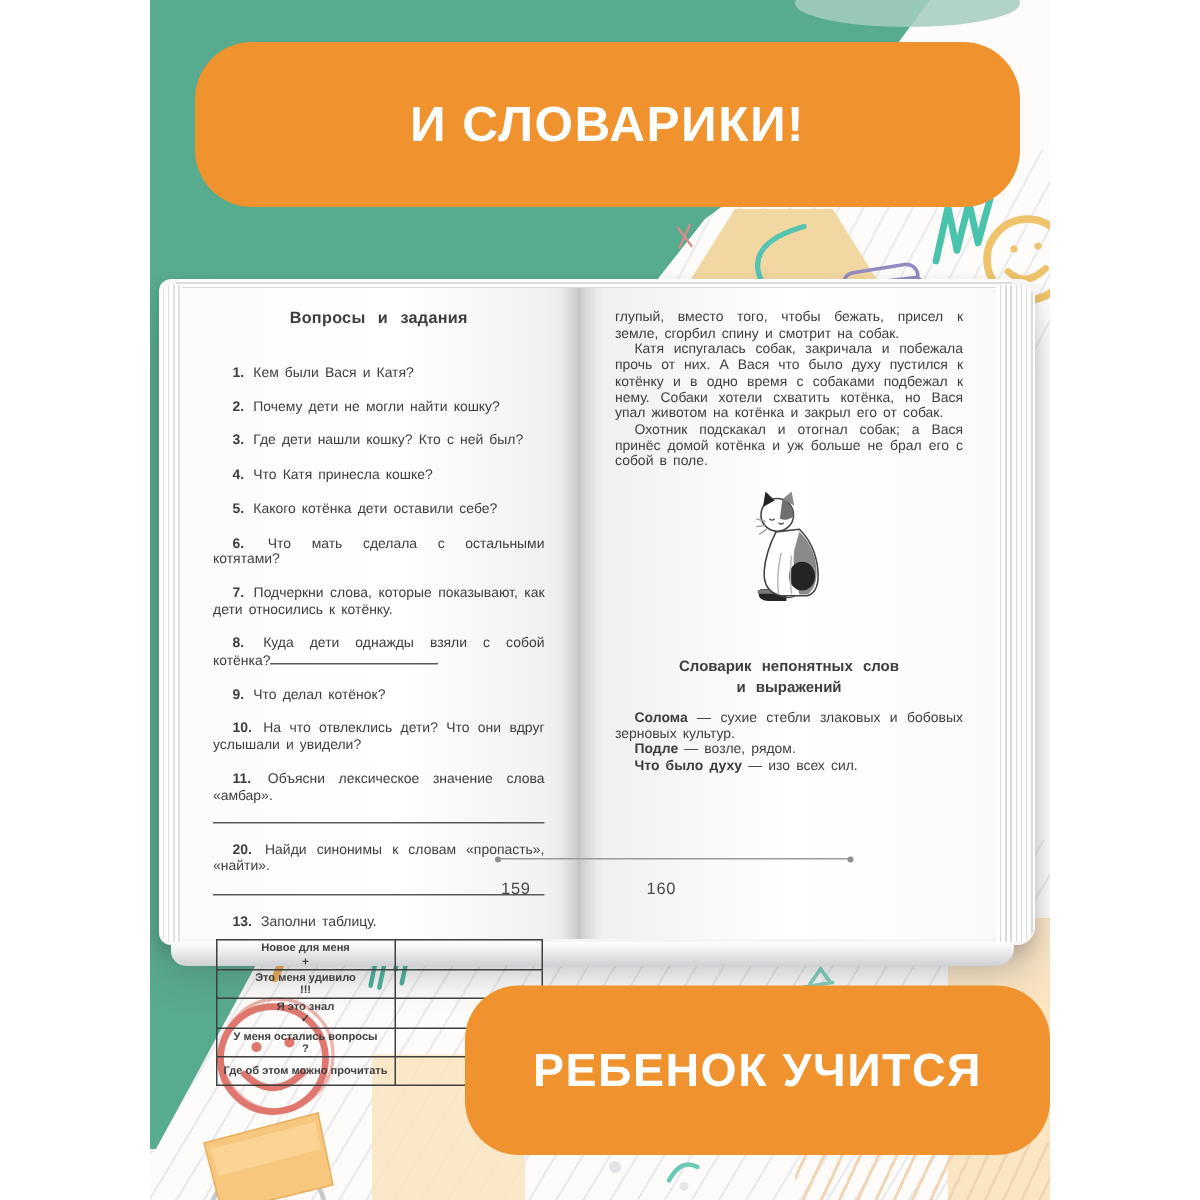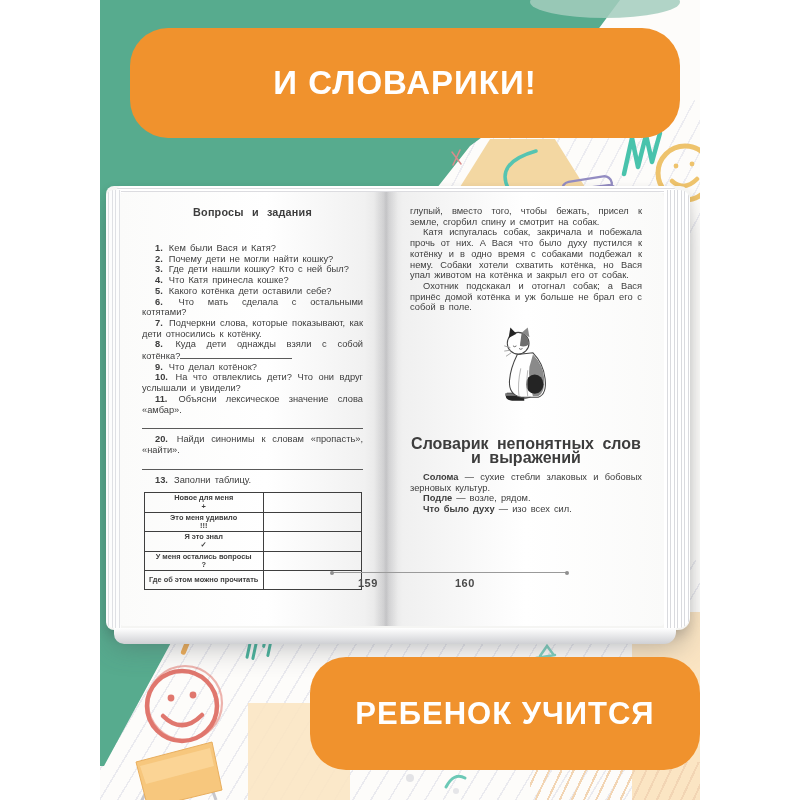--- a/index.html
+++ b/index.html
@@ -47,45 +47,45 @@
     background:linear-gradient(to right,#fbfbfa 0%,#ffffff 55%,#f1f1f1 92%,#e2e2e2 100%);
     padding:14px 23px 0 22px;box-sizing:border-box;}
   .page-right{left:280px;width:278px;border-radius:0 6px 4px 0;
     background:linear-gradient(to left,#fafaf9 0%,#ffffff 50%,#f0f0f0 94%,#e0e0e0 100%);
     padding:14px 22px 0 24px;box-sizing:border-box;}
   .spine-shadow{position:absolute;left:268px;top:6px;width:24px;height:434px;
     background:linear-gradient(to right,rgba(90,90,100,0),rgba(90,90,100,.14) 40%,rgba(90,90,100,.22) 50%,rgba(90,90,100,.12) 62%,rgba(90,90,100,0));}
 
   
   .q-title{font-weight:bold;text-align:center;font-size:10.8px;word-spacing:5px;margin-bottom:25px;letter-spacing:.2px;}
-  .q{font-size:9.3px;line-height:10.7px;text-align:justify;word-spacing:1.5px;text-indent:13px;}
+  .q{font-size:9.3px;line-height:10.7px;text-align:justify;word-spacing:1.5px;text-indent:13px;margin-top:12px;}
   .q b{margin-right:2px;}
   .inline-rule{display:inline-block;width:112px;height:8px;border-bottom:1px solid #5a5a5a;}
   .writeline{height:13px;border-bottom:1px solid #5a5a5a;margin-bottom:5px;}
   table.fill{border-collapse:collapse;margin:7px auto 11px;width:218px;}
   table.fill td{border:1px solid #3f3f3f;font-size:7.4px;line-height:8.2px;font-weight:bold;
     text-align:center;padding:1px 2px;vertical-align:middle;}
   td.t-label{width:55%;height:16px;}
   td.t-blank{width:45%;}
   .sym{font-weight:bold;}
 
   
   .para{font-size:9.3px;line-height:10.7px;text-align:justify;word-spacing:1.5px;text-indent:13px;}
   .para.first{text-indent:0;}
   .cat-wrap{width:56px;margin:12px auto 0;}
-  .dict-title{font-weight:bold;text-align:center;font-size:16px;word-spacing:4px;margin-top:28px;line-height:13.5px;}
+  .dict-title{font-weight:bold;text-align:center;font-size:10px;word-spacing:4px;margin-top:28px;line-height:13.5px;}
   .dict-entries{margin-top:8px;}
   .dict-entry{font-size:9.3px;line-height:10.7px;text-align:justify;word-spacing:1.5px;text-indent:13px;}
 
   
   .footer-line{position:absolute;left:227px;top:386px;width:233px;height:1px;background:#9a9a9a;}
   .footer-line::before,.footer-line::after{content:"";position:absolute;top:-1.5px;width:4px;height:4px;border-radius:50%;background:#8f8f8f;}
   .footer-line::before{left:-3px;}
   .footer-line::after{right:-3px;}
-  .page-num{position:absolute;top:391px;font-size:11px;font-weight:bold;color:#4a4a4a;letter-spacing:.5px;margin-left:24px;}
+  .page-num{position:absolute;top:401px;font-size:11px;font-weight:normal;color:#4a4a4a;letter-spacing:.5px;}
   .pn-left{left:228px;}
   .pn-right{left:325px;}
 </style>
 </head>
 <body>
 
 <div class="canvas">
   <div class="content">
 
     <div class="paper-lines pl-top"></div>

